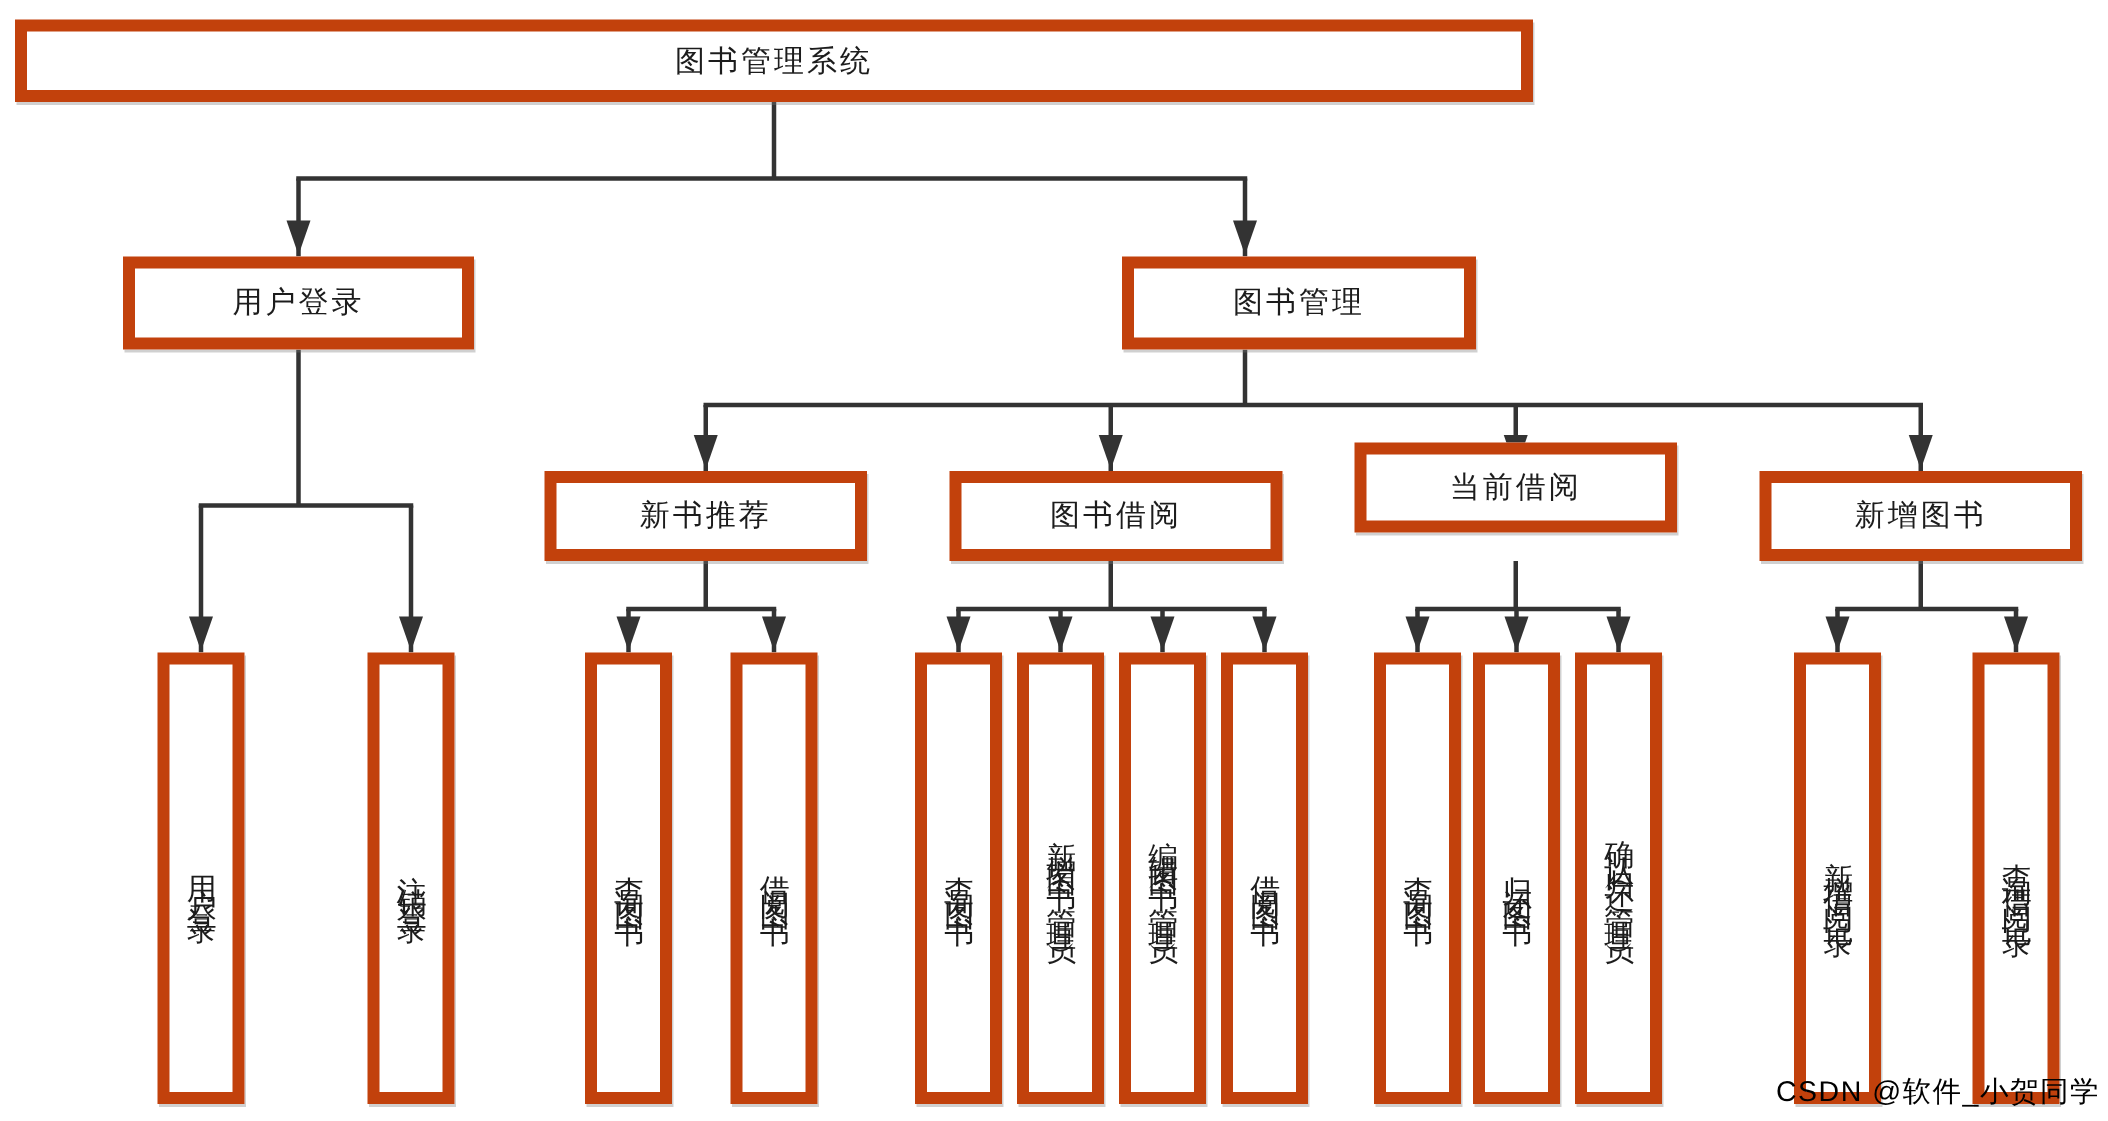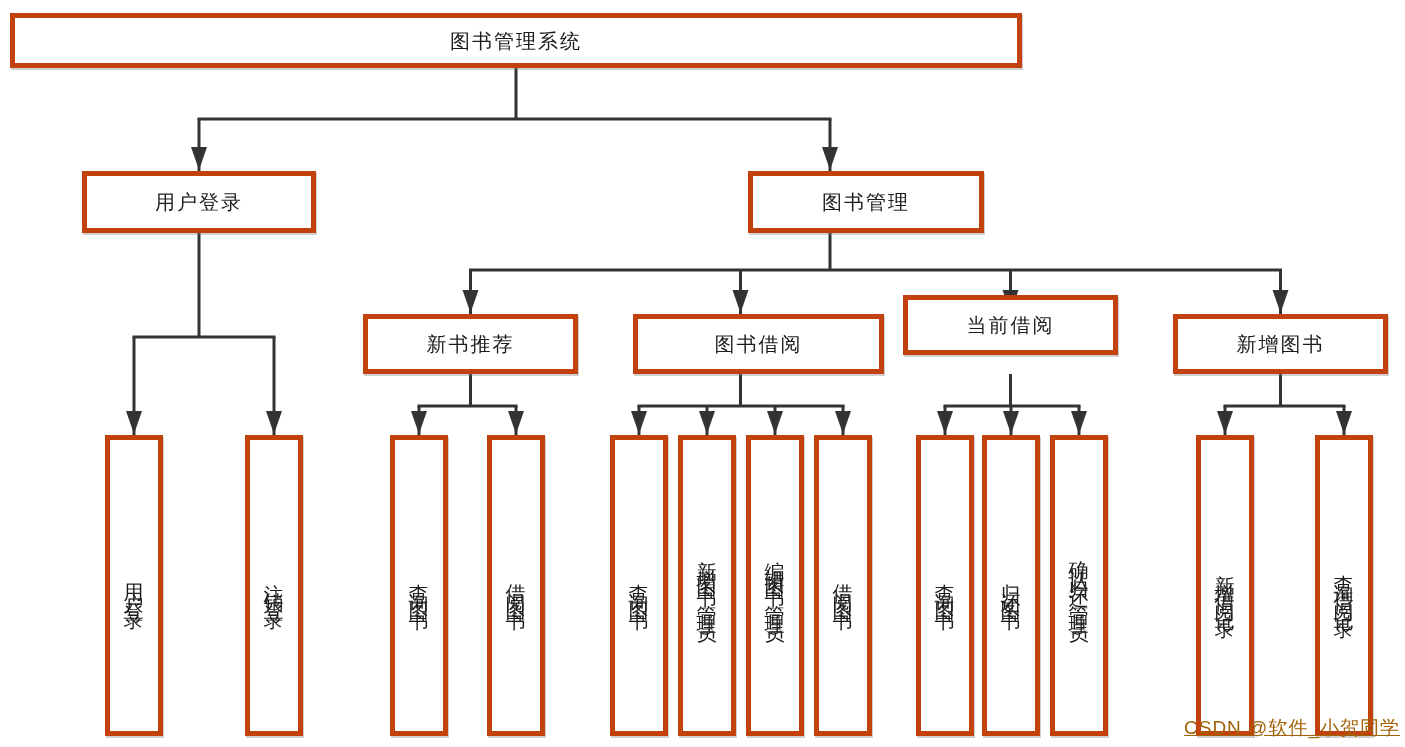--- a/index.html
+++ b/index.html
@@ -8,21 +8,21 @@
     width:1405px;height:747px;
     background:#ffffff;
     font-family:"Liberation Sans",sans-serif;
     overflow:hidden;
   }
   #wires{position:absolute;left:0;top:0;z-index:1;}
   .node{
     position:absolute;
     box-sizing:border-box;
     background:#ffffff;
-    border:5px solid #c2410c;
+    border:8px solid #c2410c;
     box-shadow:1px 2px 0 rgba(120,120,120,.35);
     display:flex;align-items:center;justify-content:center;
     z-index:2;
     color:#1c1c1c;
   }
   .node .lbl{
     font-size:20px;
     line-height:1;
     letter-spacing:2px;
     white-space:nowrap;
@@ -107,21 +107,21 @@
       </div>
       <div class="node h" style="left: 82px; top: 171px; width: 234px; height: 62px;">
         <span class="lbl">用户登录</span>
       </div>
       <div class="node h" style="left: 712px; top: 171px; width: 236px; height: 62px; margin-left: 36px;">
         <span class="lbl">图书管理</span>
       </div>
       <div class="node h" style="left: 363px; top: 314px; width: 215px; height: 60px;">
         <span class="lbl">新书推荐</span>
       </div>
-      <div class="node h" style="left: 633px; top: 314px; width: 251px; height: 60px;">
+      <div class="node h" style="left: 633px; top: 314px; width: 222px; height: 60px;">
         <span class="lbl">图书借阅</span>
       </div>
       <div class="node h" style="left: 903px; top: 295px; width: 215px; height: 60px;">
         <span class="lbl">当前借阅</span>
       </div>
       <div class="node h" style="left: 1173px; top: 314px; width: 215px; height: 60px;">
         <span class="lbl">新增图书</span>
       </div>
       <div class="node v" style="left: 105px; top: 435px; width: 58px; height: 301px;">
         <span class="lbl">用户登录</span>
@@ -156,14 +156,14 @@
       <div class="node v" style="left: 1050px; top: 435px; width: 58px; height: 301px;">
         <span class="lbl">确认归还（管理员）</span>
       </div>
       <div class="node v" style="left: 1196px; top: 435px; width: 58px; height: 301px;">
         <span class="lbl">新增借阅记录</span>
       </div>
       <div class="node v" style="left: 1315px; top: 435px; width: 58px; height: 301px;">
         <span class="lbl">查询借阅记录</span>
       </div>
     </div>
-  <div id="watermark" style="color: #a16207; text-decoration: underline;">CSDN @软件_小贺同学</div>
+  <div id="watermark" style="color: #000000;">CSDN @软件_小贺同学</div>
 </div>
 
 </body></html>

